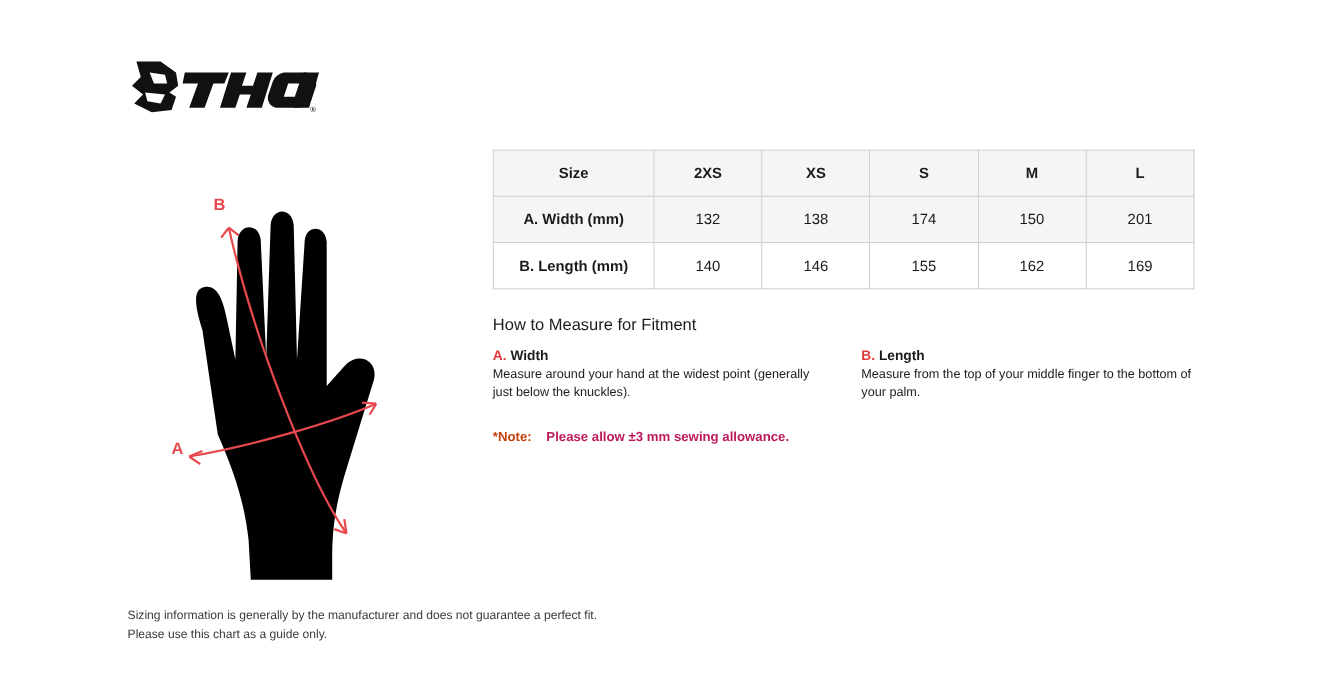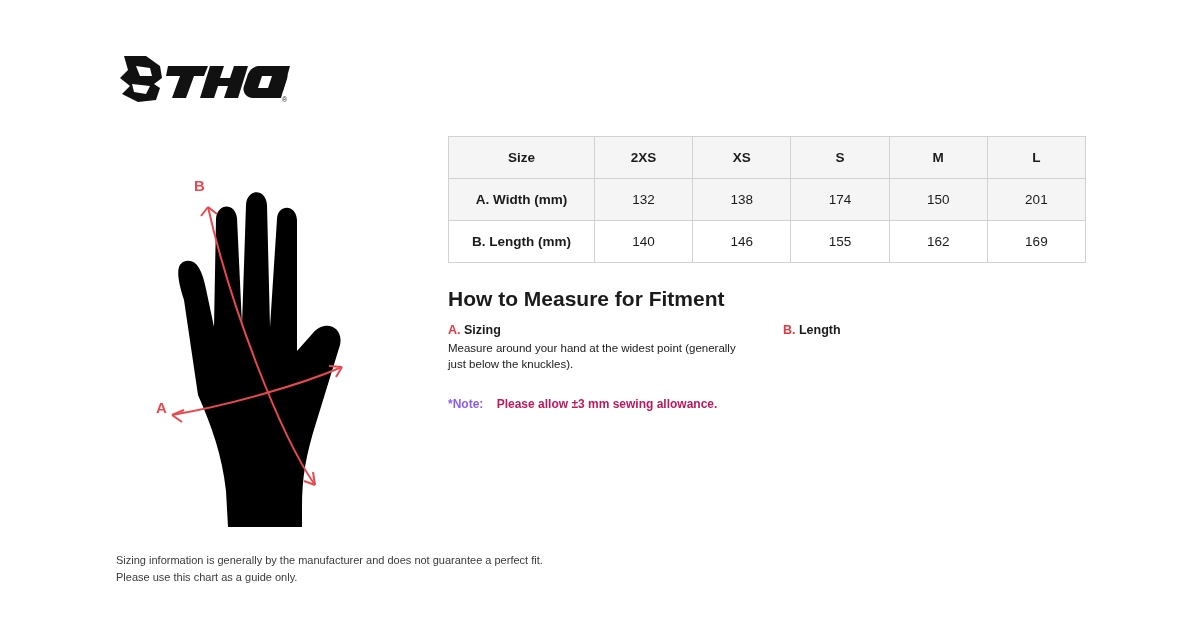--- a/index.html
+++ b/index.html
@@ -69,22 +69,22 @@
   }
   table.size-table col.label-col { width: 146px; }
   table.size-table tr.alt td,
   table.size-table tr.alt th { background: #f5f5f5; }
   table.size-table td.rowlabel,
   table.size-table th.rowlabel {
     font-weight: bold;
   }
 
   .howto-title {
-    font-size: 21px;
-    font-weight: bold;
+    font-size: 15px;
+    font-weight: normal;
     margin: 24px 0 12px 0;
   }
   .measure-cols {
     display: flex;
     gap: 30px;
   }
   .measure-col { width: 305px; }
   .measure-head {
     font-size: 12.5px;
     font-weight: bold;
@@ -95,21 +95,21 @@
   .measure-body {
     font-size: 11.5px;
     line-height: 1.42;
     color: #1b1b1b;
   }
   .note-row {
     margin-top: 24px;
     font-size: 12px;
   }
   .note-label {
-    color: #8b5cf6;
+    color: #c2410c;
     font-weight: bold;
   }
   .note-text {
     font-weight: bold;
     color: #be185d;
     margin-left: 10px;
   }
 
   
   .footer {
@@ -226,29 +226,30 @@
       </tr>
     </tbody>
   </table>
 
   <h2 class="howto-title">How to Measure for Fitment</h2>
 
   <div class="measure-cols">
     <div class="measure-col">
       <div class="measure-head">
         <span class="mark">A.</span>
-        <span>Sizing</span>
+        <span>Width</span>
       </div>
       <div class="measure-body">Measure around your hand at the widest point (generally just below the knuckles).</div>
     </div>
     <div class="measure-col">
       <div class="measure-head">
         <span class="mark">B.</span>
         <span>Length</span>
       </div>
+      <div class="measure-body">Measure from the top of your middle finger to the bottom of your palm.</div>
     </div>
   </div>
 
   <div class="note-row">
     <span class="note-label">*Note:</span>
     <span class="note-text">Please allow ±3 mm sewing allowance.</span>
   </div>
 </div>
 
 <div class="footer">

